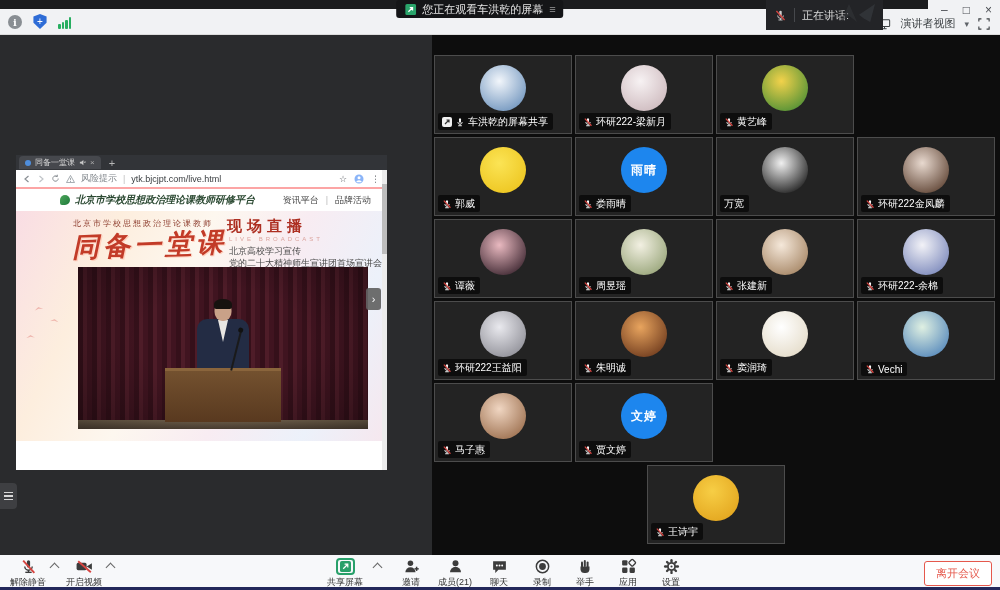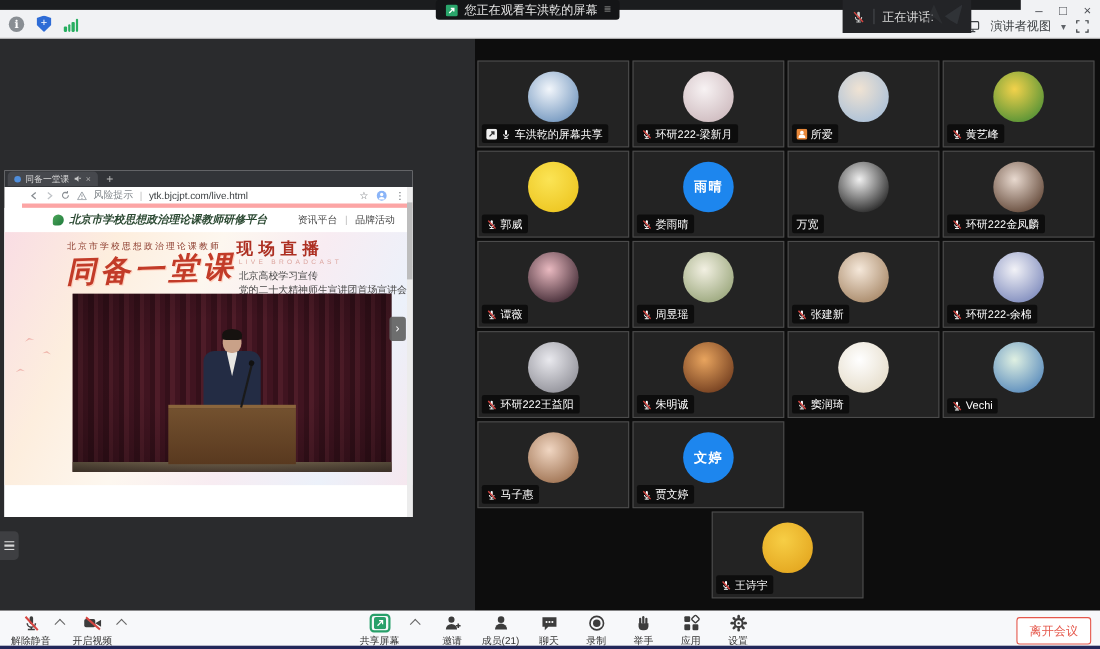--- a/index.html
+++ b/index.html
@@ -29,27 +29,27 @@
   .ic-signal i:nth-child(1){height:5px}.ic-signal i:nth-child(2){height:7px}.ic-signal i:nth-child(3){height:9px}.ic-signal i:nth-child(4){height:12px}
 
   .view-controls { position:absolute; top:16px; right:10px; display:flex; align-items:center; gap:9px; font-size:11px; color:#3c4043; z-index:4; }
   .caret { font-size:9px; color:#5f6368; }
 
   
   .main { position:absolute; top:35px; left:0; width:1000px; height:520px; }
   .share-region { position:absolute; left:0; top:0; width:432px; height:520px; background:#2a2b2d; }
 
   
-  .browser { position:absolute; left:4px; top:120px; width:371px; height:315px; background:#fff; }
+  .browser { position:absolute; left:16px; top:120px; width:371px; height:315px; background:#fff; }
   .tabstrip { height:15px; background:#323438; display:flex; align-items:center; padding-left:3px; gap:8px; }
   .tab { display:flex; align-items:center; gap:4px; background:#46484d; height:13px; border-radius:4px 4px 0 0; padding:0 6px; color:#d6d6d6; font-size:8px; max-width:120px; white-space:nowrap; }
   .favicon { width:6px; height:6px; border-radius:50%; background:#4f8edc; flex:none; }
   .tab-close { color:#aaa; font-size:8px; }
   .newtab { color:#b8b8b8; font-size:11px; line-height:10px; }
-  .btoolbar { height:19px; background:#fff; border-bottom:4px solid #fca5a5; display:flex; align-items:center; gap:6px; padding:0 7px; font-size:9px; color:#5f6368;margin-left:16px; }
+  .btoolbar { height:19px; background:#fff; border-bottom:2px solid #fca5a5; display:flex; align-items:center; gap:6px; padding:0 7px; font-size:9px; color:#5f6368; }
   .nav-svg { flex:none; }
   .risk { color:#80868b; }
   .url-div { color:#c0c0c0; }
   .url-text { color:#3c4043; flex:1; white-space:nowrap; overflow:hidden; }
   .bt-right { display:flex; gap:7px; align-items:center; color:#5f6368; }
 
   .page { position:relative; height:281px; background:#fff; overflow:hidden; }
   .site-header { height:22px; display:flex; align-items:center; justify-content:space-between; padding:0 16px; background:#fff;margin-left:28px; }
   .brand { display:flex; gap:5px; align-items:center; font-size:10px; font-style:italic; font-weight:bold; color:#2c4a33; font-family:"DejaVu Serif",serif; white-space:nowrap; }
   .brand-logo { width:10px; height:10px; border-radius:50% 50% 50% 2px; background:linear-gradient(135deg,#4da65a,#1f7a3c); flex:none; }
@@ -298,36 +298,20 @@
                 <line x1="8" y1="11.5" x2="8" y2="14" stroke="#fff" stroke-width="1.4"></line>
                 <line x1="5" y1="14" x2="11" y2="14" stroke="#fff" stroke-width="1.4"></line>
                 <line x1="3" y1="2.5" x2="13.5" y2="14" stroke="#d64541" stroke-width="2"></line>
               </svg>
             </span>
 
       <span class="pname">环研222-梁新月</span>
     </div>
   </div>
 
-  <div class="tile">
-    <div class="avatar" style="background: radial-gradient(circle at 42% 35%, rgb(240, 227, 211) 0%, rgb(168, 191, 216) 85%);">
-            <span class="avatar-text"></span>
-          </div>
-    <div class="plabel">
-
-      <span class="badge b-phone" style="display: flex;">
-              <svg width="10" height="10" viewBox="0 0 10 10">
-                <rect x="0" y="0" width="10" height="10" rx="2" fill="#e8883a"></rect>
-                <circle cx="5" cy="3.6" r="1.7" fill="#fff"></circle>
-                <path d="M1.9 8.4 a3.1 3.1 0 0 1 6.2 0 z" fill="#fff"></path>
-              </svg>
-            </span>
-      <span class="pname">所爱</span>
-    </div>
-  </div>
 
   <div class="tile">
     <div class="avatar" style="background: radial-gradient(circle at 42% 35%, rgb(242, 210, 75) 0%, rgb(77, 143, 53) 85%);">
             <span class="avatar-text"></span>
           </div>
     <div class="plabel">
 
       <span class="badge b-muted" style="display: flex;">
               <svg width="10" height="10" viewBox="0 0 16 16">
                 <rect x="6.5" y="2" width="3" height="7" rx="1.5" fill="#fff"></rect>

